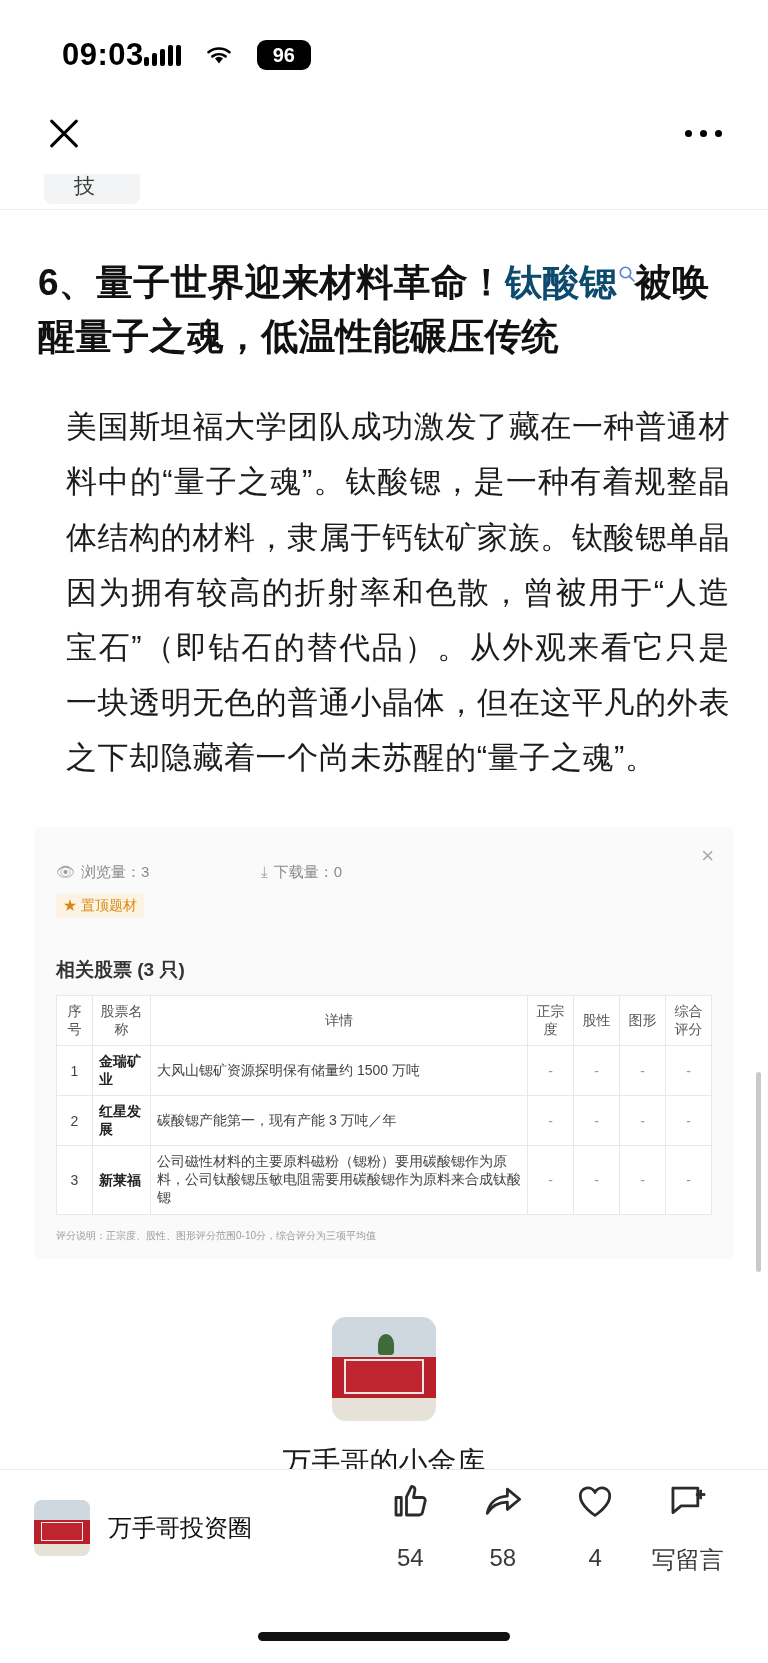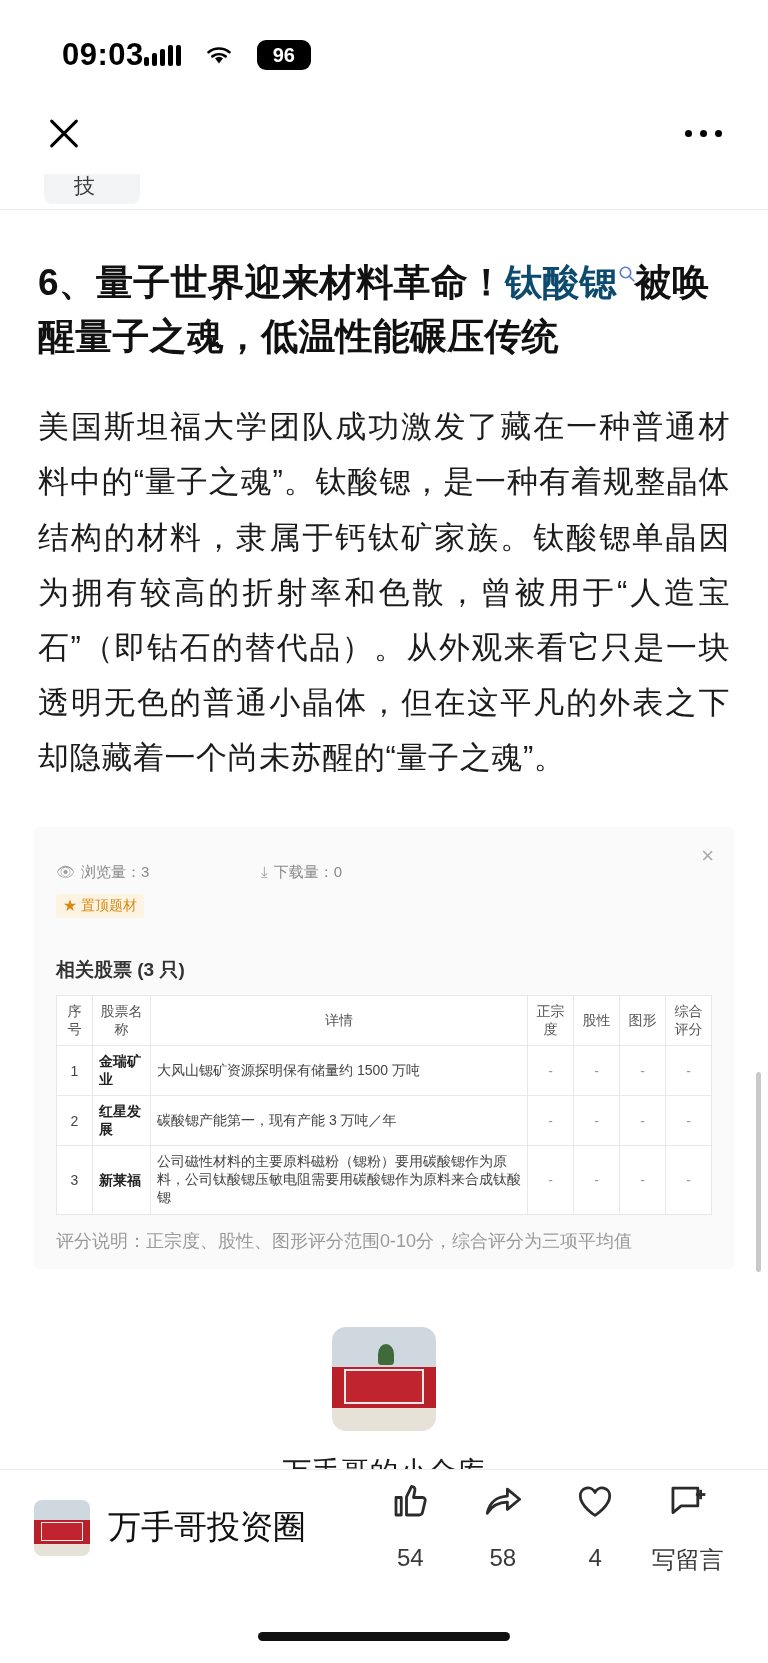--- a/index.html
+++ b/index.html
@@ -154,20 +154,21 @@
     top: -12px;
     left: 1px;
   }
   .body-text {
     margin-top: 36px;
     font-size: 31px;
     line-height: 1.78;
     color: #1c1c1c;
     text-align: justify;
     letter-spacing: 0.6px;
+    margin-left: 28px;
   }
 
   
   .card {
     margin: 42px 34px 0 34px;
     background: #fafafa;
     border-radius: 6px;
     padding: 22px 22px 16px 22px;
     position: relative;
   }
@@ -229,21 +230,21 @@
     background: #fff;
     font-size: 14px;
     line-height: 1.25;
   }
   .c-no { width: 36px; text-align: center; }
   .c-name { width: 58px; font-weight: 700; color: #222; line-height: 1.25; }
   .c-detail { }
   .c-sm { width: 46px; text-align: center; color: #999; }
   .tbl-note {
     margin-top: 14px;
-    font-size: 18px;
+    font-size: 10px;
     color: #9a9a9a;
   }
 
   
   .center-block {
     margin-top: 58px;
     text-align: center;
   }
   .big-avatar {
     width: 104px;
@@ -308,21 +309,21 @@
   .sm-avatar .tbl {
     position: absolute;
     left: 12%;
     top: 40%;
     width: 76%;
     height: 34%;
     background: #c0252f;
     border: 1px solid #eee;
   }
   .author-name {
-    font-size: 33px;
+    font-size: 24px;
     color: #111;
   }
   .actions {
     display: flex;
     flex: 1;
     justify-content: space-around;
     align-items: flex-start;
   }
   .act {
     display: flex;

